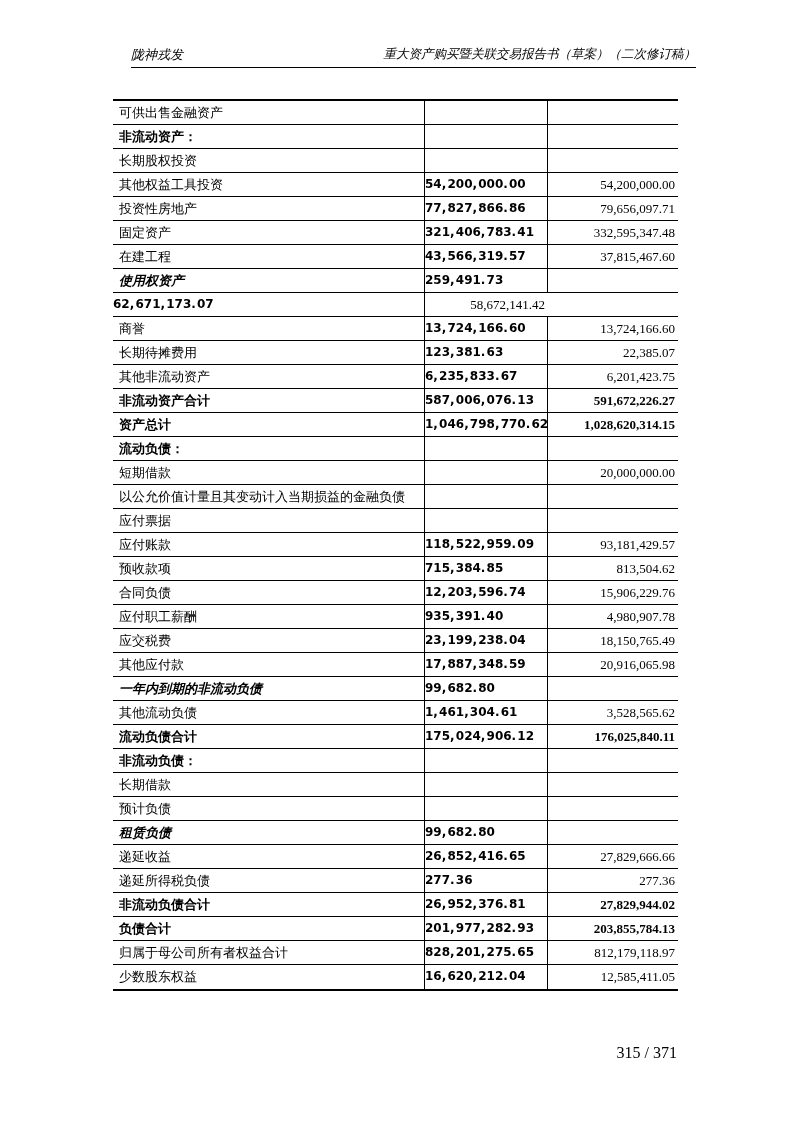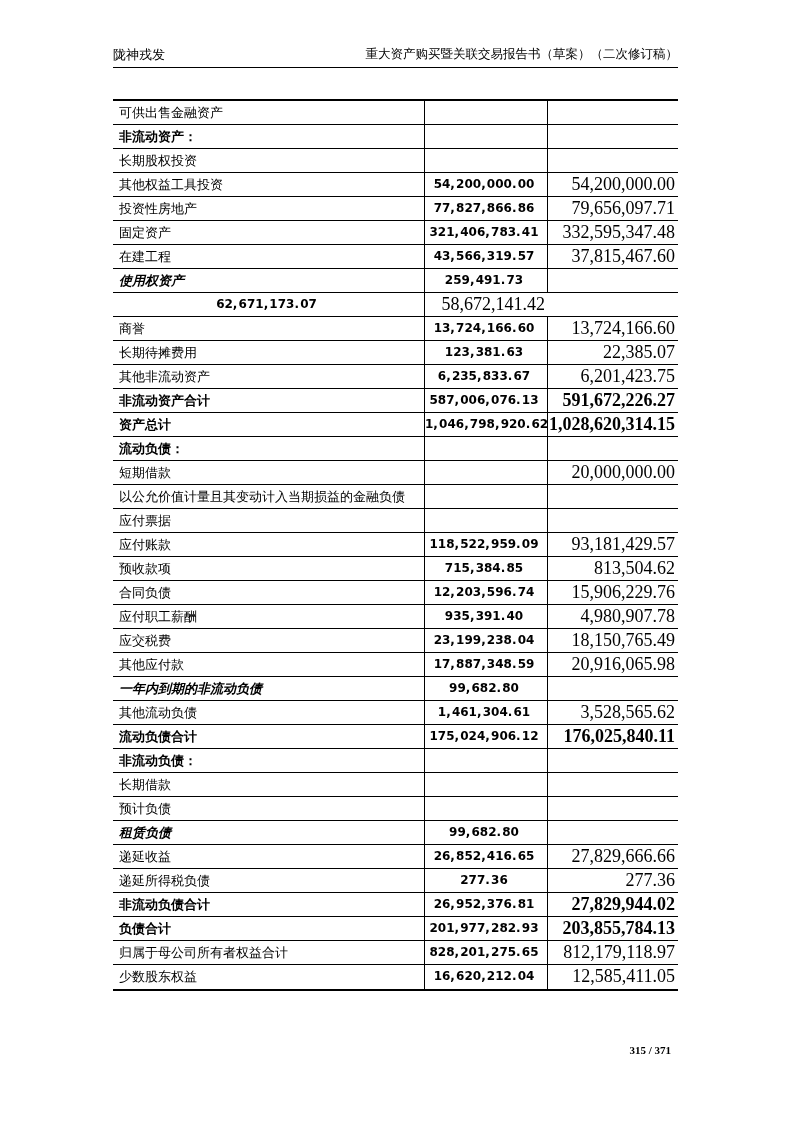--- a/index.html
+++ b/index.html
@@ -10,30 +10,31 @@
     color: #000;
   }
   .page {
     position: relative;
     width: 793px; height: 1122px;
     background: #ffffff;
     overflow: hidden;
   }
   .header {
     position: absolute;
-    left: 113px; top: 46px;
+    left: 131px; top: 46px;
     width: 565px;
     display: flex;
     justify-content: space-between;
     align-items: flex-end;
     border-bottom: 1.5px solid #000;
     padding-bottom: 4px;
     font-size: 13px;
     line-height: 17px;
     white-space: nowrap;
+    font-style: italic;
   }
   .header .hdr-right { font-size: 12.5px; }
   .table {
     position: absolute;
     left: 113px; top: 99px;
     width: 565px;
     border-top: 2.5px solid #000;
     border-bottom: 2.5px solid #000;
     box-sizing: content-box;
   }
@@ -50,32 +51,32 @@
     white-space: nowrap;
     line-height: 23px;
     box-sizing: border-box;
   }
   .cell.label {
     padding-left: 6px;
     font-size: 13px;
     border-right: 1px solid #000;
   }
   .cell.cur {
-    text-align: center;
+    text-align: left;
     padding-right: 4px;
     border-right: 1px solid #000;
     font-family: "DejaVu Sans", sans-serif;
     font-weight: bold;
     font-size: 12px;
     word-spacing: -3px;
   }
   .cell.prev {
     text-align: right;
     padding-right: 3px;
-    font-size: 18px;
+    font-size: 13px;
   }
   
   .row.section .label {
     font-weight: bold;
     font-family: "DejaVu Sans", "Liberation Sans", sans-serif;
     font-size: 13px;
   }
   
   .row.total .label {
     font-weight: bold;
@@ -84,25 +85,25 @@
   }
   .row.total .prev { font-weight: bold; }
   
   .row.kaiti .label {
     font-weight: bold;
     font-style: italic;
     font-size: 13px;
   }
   .footer {
     position: absolute;
-    left: 106px; top: 1044px;
+    left: 112px; top: 1044px;
     width: 565px;
     text-align: right;
-    font-size: 11px;
-    font-weight: bold;
+    font-size: 16px;
+    font-weight: normal;
   }
 </style>
 </head>
 <body>
 
 <div class="page">
 
   <div class="header">
     <span class="hdr-left">陇神戎发</span>
     <span class="hdr-right">重大资产购买暨关联交易报告书（草案）（二次修订稿）</span>
@@ -168,21 +169,21 @@
         <div class="cell cur">6, 235, 833. 67</div>
         <div class="cell prev">6,201,423.75</div>
       </div>
       <div class="row total">
         <div class="cell label">非流动资产合计</div>
         <div class="cell cur">587, 006, 076. 13</div>
         <div class="cell prev">591,672,226.27</div>
       </div>
       <div class="row total">
         <div class="cell label">资产总计</div>
-        <div class="cell cur">1, 046, 798, 920. 62</div>
+        <div class="cell cur">1, 046, 798, 770. 62</div>
         <div class="cell prev">1,028,620,314.15</div>
       </div>
       <div class="row section">
         <div class="cell label">流动负债：</div>
         <div class="cell cur"></div>
         <div class="cell prev"></div>
       </div>
       <div class="row normal">
         <div class="cell label">短期借款</div>
         <div class="cell cur"></div>

